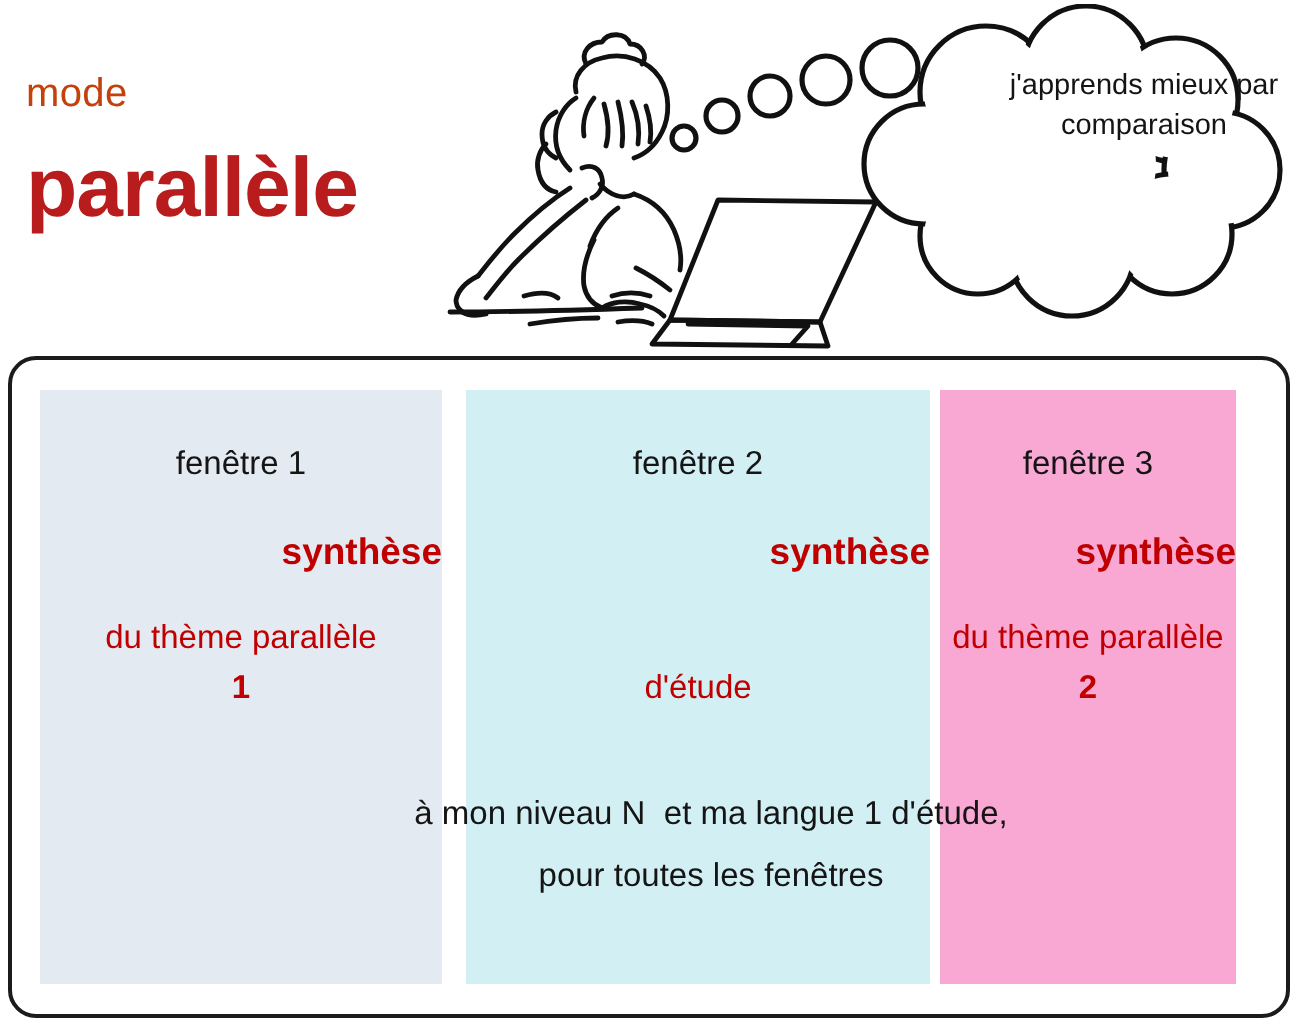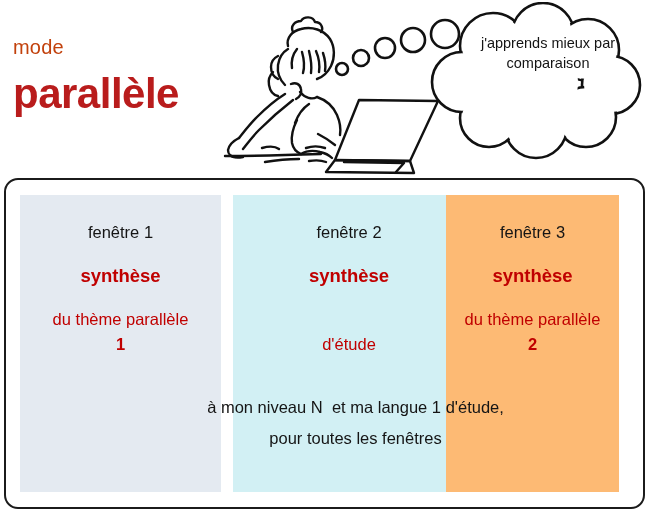--- a/index.html
+++ b/index.html
@@ -49,21 +49,21 @@
   }
 
   #thought-bubble {
     position: absolute;
     left: 330px; top: 2px;
     width: 325px; height: 165px;
   }
 
   #bubble-text {
     position: absolute;
-    left: 468px; top: 33px;
+    left: 492px; top: 33px;
     width: 160px;
     text-align: center;
     font-size: 14.5px;
     line-height: 20px;
     color: #141414;
   }
 
   
   #main-box {
     position: absolute;
@@ -76,36 +76,36 @@
   }
 
   .window-col {
     position: absolute;
     top: 195px;
     width: 201px;
     height: 297px;
   }
   #window-col-1 { left: 20px;  background: #e4eaf1; }
   #window-col-2 { left: 233px; background: #d2f0f4; width: 232px; }
-  #window-col-3 { left: 446px; background: #fdba74; width: 173px; }
+  #window-col-3 { left: 470px; background: #f9a8d4; width: 148px; }
 
   .window-title {
     position: absolute;
     left: 0; right: 0;
     top: 28px;
     text-align: center;
     font-size: 16.5px;
     color: #151515;
   }
 
   .window-synthese {
     position: absolute;
     left: 0; right: 0;
     top: 70px;
-    text-align: center;
+    text-align: right;
     font-size: 18.5px;
     font-weight: bold;
     color: #c00000;
   }
 
   .window-desc {
     position: absolute;
     left: -6px; right: -6px;
     top: 112px;
     text-align: center;

